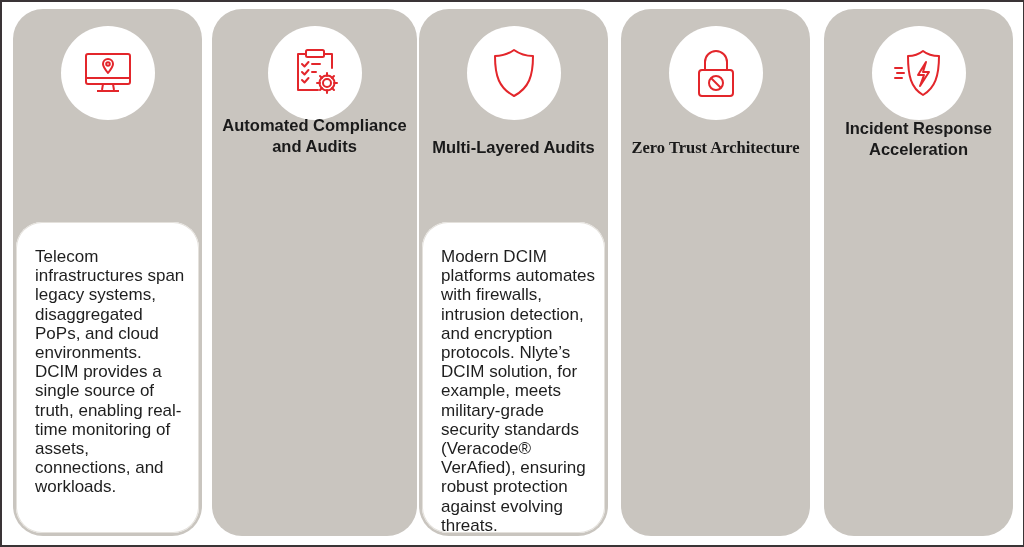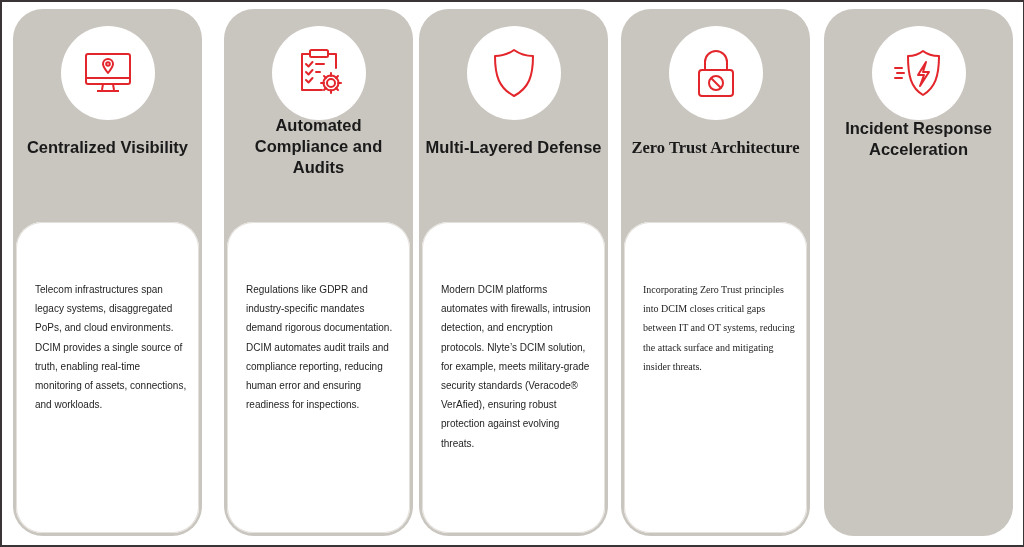--- a/index.html
+++ b/index.html
@@ -35,90 +35,83 @@
     font-size: 16.5px; line-height: 21px; color: #1a1a1a;
   }
   .panel {
     position: absolute; left: 3px; right: 3px; top: 213px; bottom: 3px;
     background: #ffffff;
     border-radius: 26px;
     box-shadow: inset 0 0 0 1px #e4e1dc;
   }
   .body-text {
     position: absolute; left: 19px; right: 10px; top: 25px;
-    font-size: 10px; line-height: 19.2px; color: #1e1e1e; margin-top: 33px;
+    font-size: 17px; line-height: 19.2px; color: #1e1e1e;
   }
 </style>
 </head>
 <body>
 
 <div class="frame"></div>
 
 <div class="card" style="left:13px;">
   <div class="icon-circle">
     <svg viewBox="0 0 54 54" fill="none" stroke="#e3262b" stroke-width="2" stroke-linejoin="round">
       <rect x="5" y="8" width="44" height="30" rx="2"></rect>
       <line x1="5" y1="32" x2="49" y2="32"></line>
       <path d="M22 38 L21 44 M32 38 L33 44"></path>
       <line x1="16" y1="45" x2="38" y2="45"></line>
       <path d="M27 27 C23 22 22 20 22 18 A5 5 0 0 1 32 18 C32 20 31 22 27 27 Z"></path>
       <circle cx="27" cy="18" r="1.8"></circle>
     </svg>
   </div>
-  <div class="title" style="top:128px;">Centralized Visibility</div>
   <div class="panel">
     <div class="body-text">Telecom infrastructures span legacy systems, disaggregated PoPs, and cloud environments. DCIM provides a single source of truth, enabling real-time monitoring of assets, connections, and workloads.</div>
   </div>
 </div>
 
-<div class="card" style="left:224px;">
+<div class="card" style="left:212px;padding-left:16px;">
   <div class="icon-circle">
     <svg viewBox="0 0 54 54" fill="none" stroke="#e3262b" stroke-width="2" stroke-linejoin="round" stroke-linecap="round">
       <path d="M30 44 H10 V8 H17"></path>
       <path d="M37 8 H44 V22"></path>
       <rect x="18" y="4" width="18" height="7" rx="1.5"></rect>
       <path d="M14 18 l2.5 2.5 l4 -4.5 M24 18 H32"></path>
       <path d="M14 26 l2.5 2.5 l4 -4.5 M24 26 H28"></path>
       <path d="M14 34 l2.5 2.5 l4 -4.5"></path>
       <circle cx="39" cy="37" r="4"></circle>
       <path d="M39 27 v3 M39 44 v3 M29 37 h3 M46 37 h3 M32 30 l2 2 M44 42 l2 2 M46 30 l-2 2 M32 44 l2 -2"></path>
       <circle cx="39" cy="37" r="7.5"></circle>
     </svg>
   </div>
   <div class="title" style="top:106px;">Automated Compliance and Audits</div>
-  <div class="panel">
-    <div class="body-text">Regulations like GDPR and industry-specific mandates demand rigorous documentation. DCIM automates audit trails and compliance reporting, reducing human error and ensuring readiness for inspections.</div>
-  </div>
 </div>
 
 <div class="card" style="left:419px;">
   <div class="icon-circle">
     <svg viewBox="0 0 54 54" fill="none" stroke="#e3262b" stroke-width="2" stroke-linejoin="round">
       <path d="M27 4 C20 9 14 10 8 10 C8 30 12 42 27 50 C42 42 46 30 46 10 C40 10 34 9 27 4 Z"></path>
     </svg>
   </div>
-  <div class="title" style="top:128px;">Multi-Layered Defense</div>
+  <div class="title" style="top:128px;">Multi-Layered Audits</div>
   <div class="panel">
     <div class="body-text">Modern DCIM platforms automates with firewalls, intrusion detection, and encryption protocols. Nlyte’s DCIM solution, for example, meets military-grade security standards (Veracode® VerAfied), ensuring robust protection against evolving threats.</div>
   </div>
 </div>
 
 <div class="card" style="left:621px;font-family:Liberation Serif, serif;">
   <div class="icon-circle">
     <svg viewBox="0 0 54 54" fill="none" stroke="#e3262b" stroke-width="2" stroke-linejoin="round">
       <path d="M16 24 V16 A11 11 0 0 1 38 16 V24"></path>
       <rect x="10" y="24" width="34" height="26" rx="3"></rect>
       <circle cx="27" cy="37" r="7"></circle>
       <line x1="22" y1="32" x2="32" y2="42"></line>
     </svg>
   </div>
   <div class="title" style="top:128px;">Zero Trust Architecture</div>
-  <div class="panel">
-    <div class="body-text">Incorporating Zero Trust principles into DCIM closes critical gaps between IT and OT systems, reducing the attack surface and mitigating insider threats.</div>
-  </div>
 </div>
 
 <div class="card" style="left:824px;">
   <div class="icon-circle">
     <svg viewBox="0 0 54 54" fill="none" stroke="#e3262b" stroke-width="2" stroke-linejoin="round" stroke-linecap="round">
       <path d="M31 5 C26 9 21 10 16 10 C16 30 19 42 31 49 C43 42 47 30 47 10 C41 10 36 9 31 5 Z"></path>
       <path d="M34 16 L26 29 H32 L28 40 L37 26 H31 Z"></path>
       <line x1="3" y1="22" x2="10" y2="22"></line>
       <line x1="5" y1="27" x2="12" y2="27"></line>
       <line x1="3" y1="32" x2="10" y2="32"></line>

